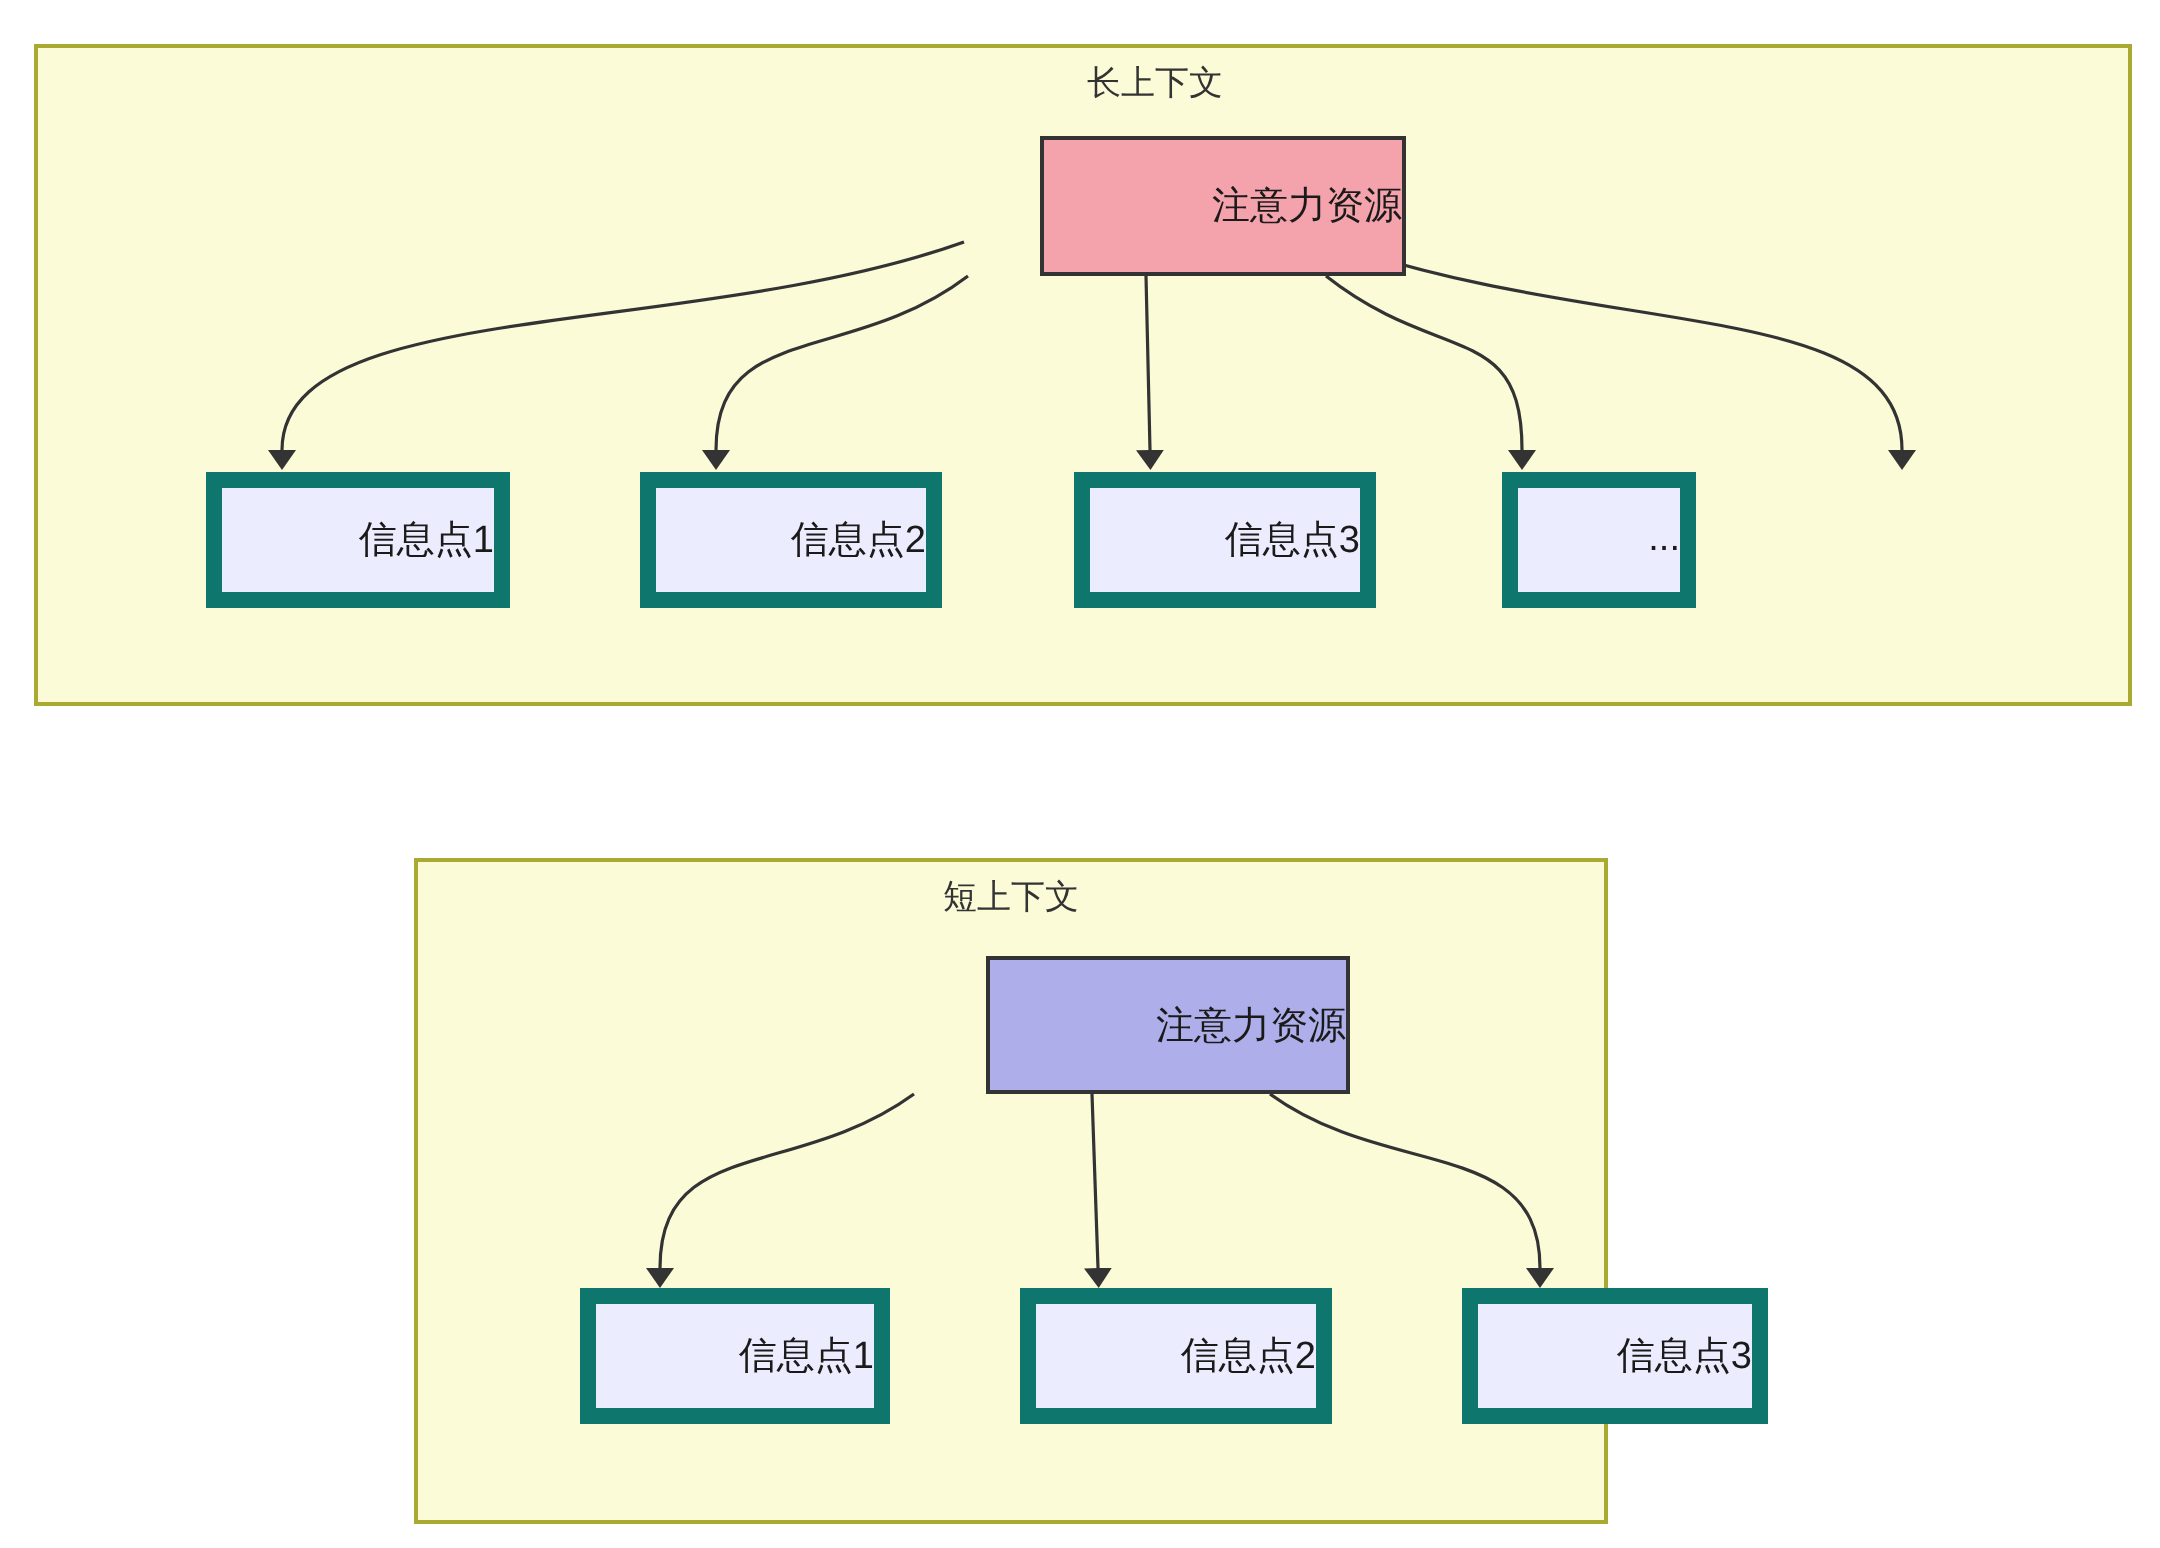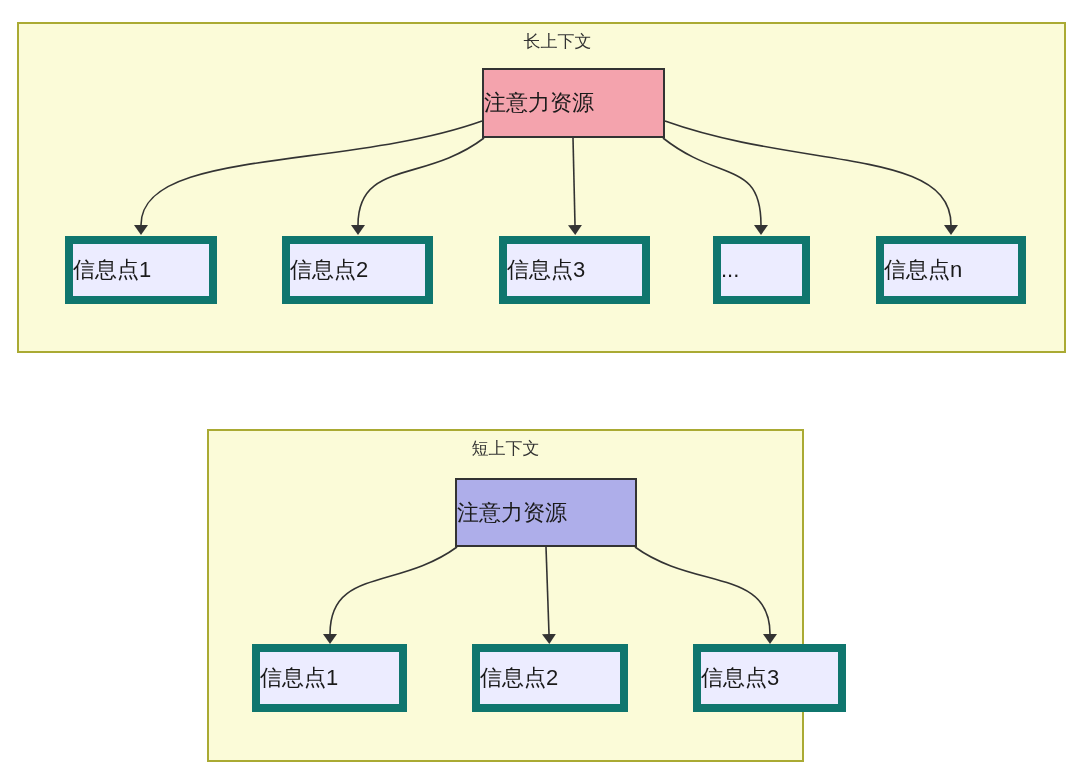--- a/index.html
+++ b/index.html
@@ -13,30 +13,31 @@
     background: #FBFBD8;
     border: 2px solid #AAAA33;
   }
   .cluster-title {
     position: absolute;
     top: 6px; left: 0; right: 0;
     text-align: center;
     font-size: 17px;
     color: #333333;
   }
-  .cluster-title--long span { position: relative; left: 16px; }
+  .cluster-title--long span { position: relative; left: 36px; }
 
   .node {
     position: absolute;
     display: flex;
     align-items: center;
-    justify-content: flex-start;
-    font-size: 22px;
+    justify-content: flex-end;
+    font-size: 19px;
     color: #1a1a1a;
     text-align: center;
+    margin-left: 38px;
   }
   .node--source-long  { background: #F4A3AD; border: 2px solid #333333; }
   .node--source-short { background: #AEAEEA; border: 2px solid #333333; }
   .node--info         { background: #ECECFF; border: 8px solid #0f766e; }
 
   .edges {
     position: absolute;
     top: 0; left: 0;
     width: 1080px; height: 774px;
     pointer-events: none;
@@ -91,23 +92,20 @@
   </div>
   <div class="node node--info" style="left:282px; top:236px; width:151px; height:68px;">
     <span>信息点2</span>
   </div>
   <div class="node node--info" style="left:499px; top:236px; width:151px; height:68px;">
     <span>信息点3</span>
   </div>
   <div class="node node--info" style="left:713px; top:236px; width:97px; height:68px;">
     <span>...</span>
   </div>
-  <div class="node node--info" style="left:876px; top:236px; width:150px; height:68px;">
-    <span>信息点n</span>
-  </div>
 
   <div class="node node--source-short" style="left:455px; top:478px; width:182px; height:69px;">
     <span>注意力资源</span>
   </div>
 
   <div class="node node--info" style="left:252px; top:644px; width:155px; height:68px;">
     <span>信息点1</span>
   </div>
   <div class="node node--info" style="left:472px; top:644px; width:156px; height:68px;">
     <span>信息点2</span>

